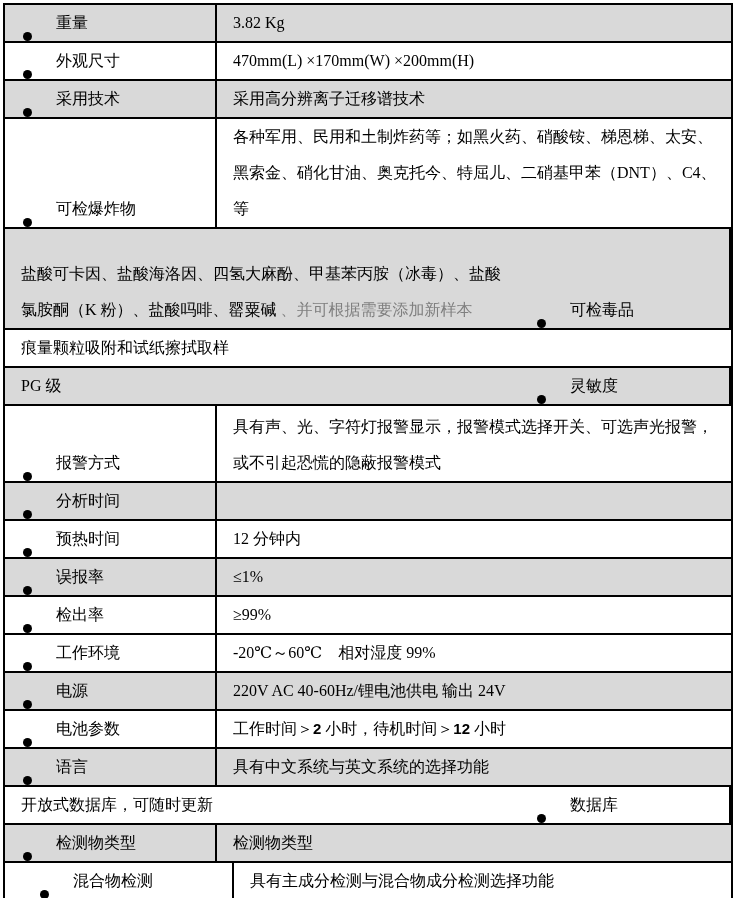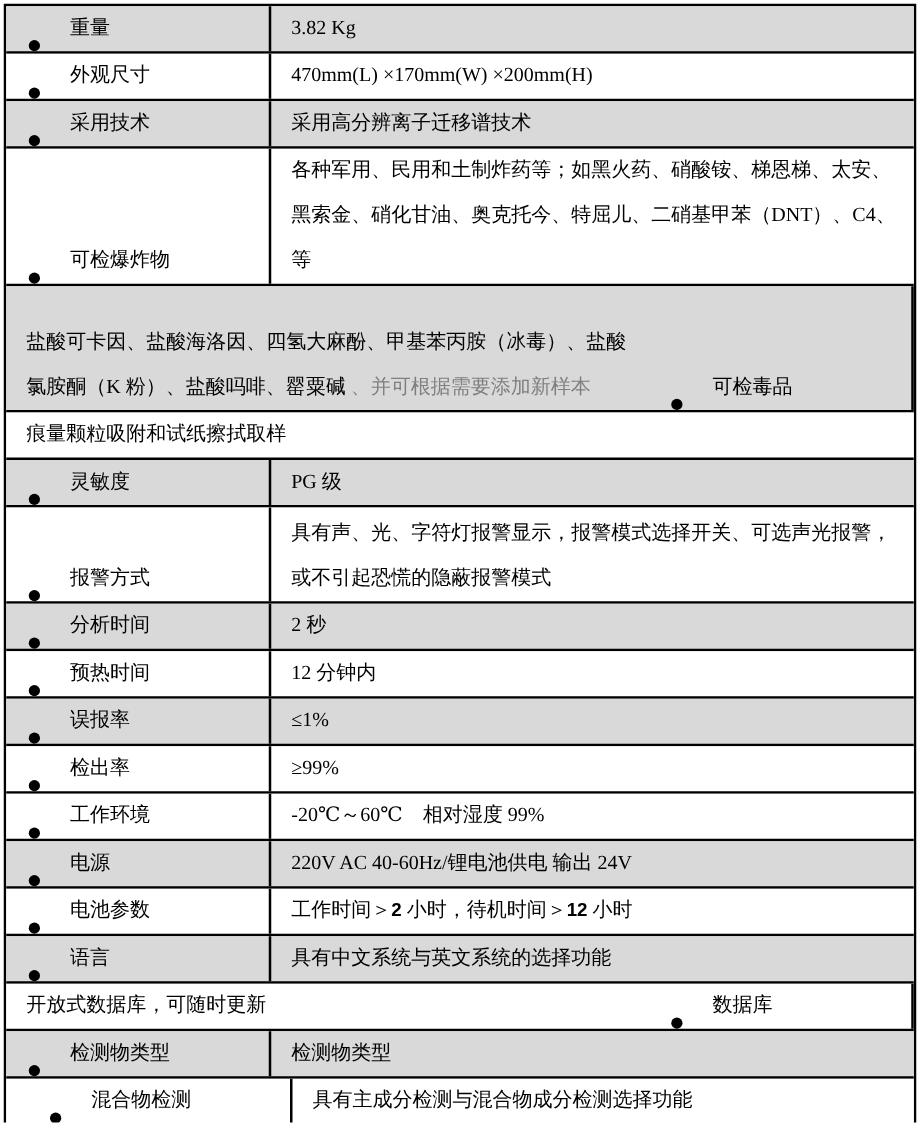--- a/index.html
+++ b/index.html
@@ -98,45 +98,42 @@
         <span class="bullet"></span>
         <span class="label-text">可检毒品</span>
       </div>
     </div>
     <div class="row">
       <div class="cell value-cell">
         <span class="value-text">痕量颗粒吸附和试纸擦拭取样</span>
       </div>
     </div>
     <div class="row shaded">
+      <div class="cell value-cell">
+        <span class="value-text">PG 级</span>
+      </div>
       <div class="cell label-cell">
         <span class="bullet"></span>
         <span class="label-text">灵敏度</span>
-      </div>
-      <div class="cell value-cell">
-        <span class="value-text">PG 级</span>
       </div>
     </div>
     <div class="row">
       <div class="cell label-cell">
         <span class="bullet"></span>
         <span class="label-text">报警方式</span>
       </div>
       <div class="cell value-cell">
         <span class="value-text">具有声、光、字符灯报警显示，报警模式选择开关、可选声光报警，
 或不引起恐慌的隐蔽报警模式</span>
       </div>
     </div>
     <div class="row shaded">
       <div class="cell label-cell">
         <span class="bullet"></span>
         <span class="label-text">分析时间</span>
-      </div>
-      <div class="cell value-cell">
-        <span class="value-text">2 秒</span>
       </div>
     </div>
     <div class="row">
       <div class="cell label-cell">
         <span class="bullet"></span>
         <span class="label-text">预热时间</span>
       </div>
       <div class="cell value-cell">
         <span class="value-text">12 分钟内</span>
       </div>

